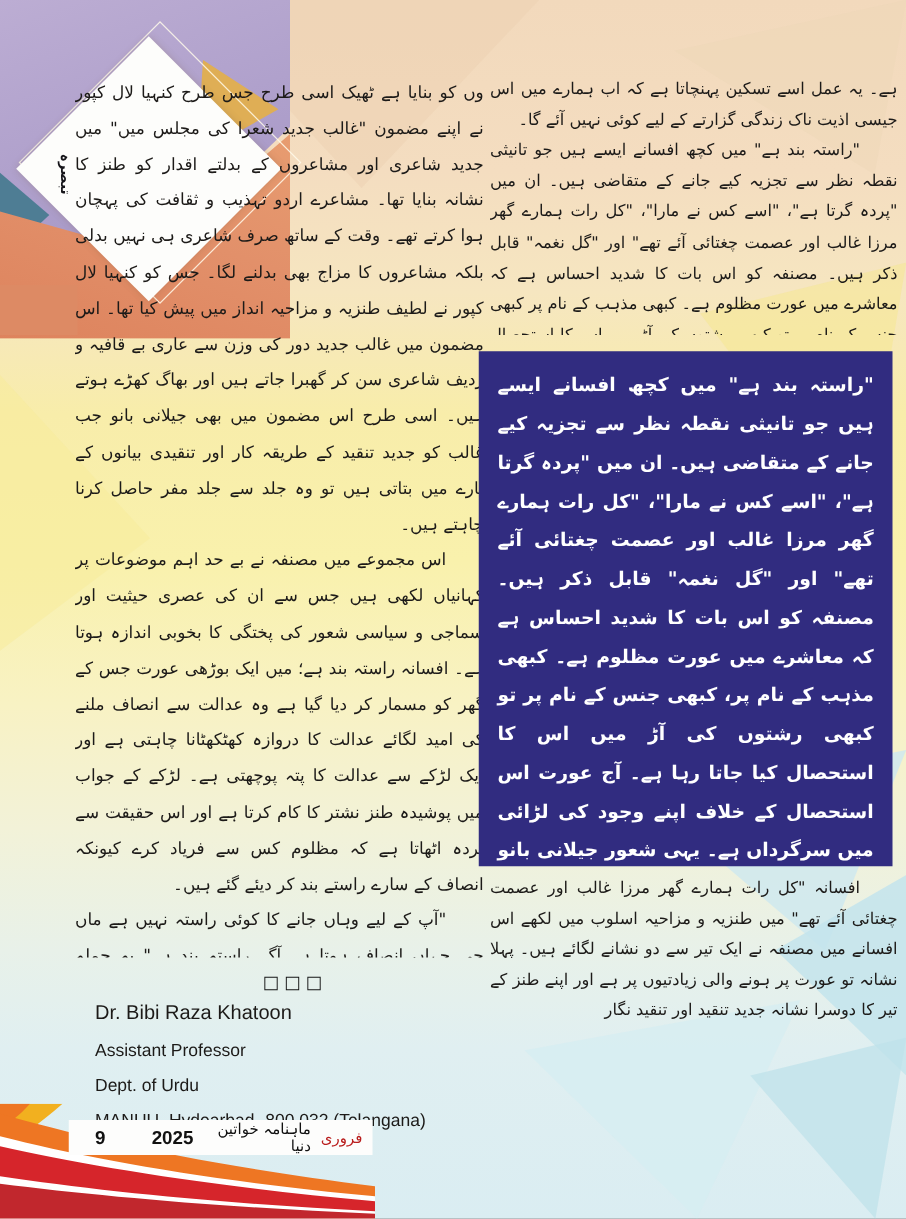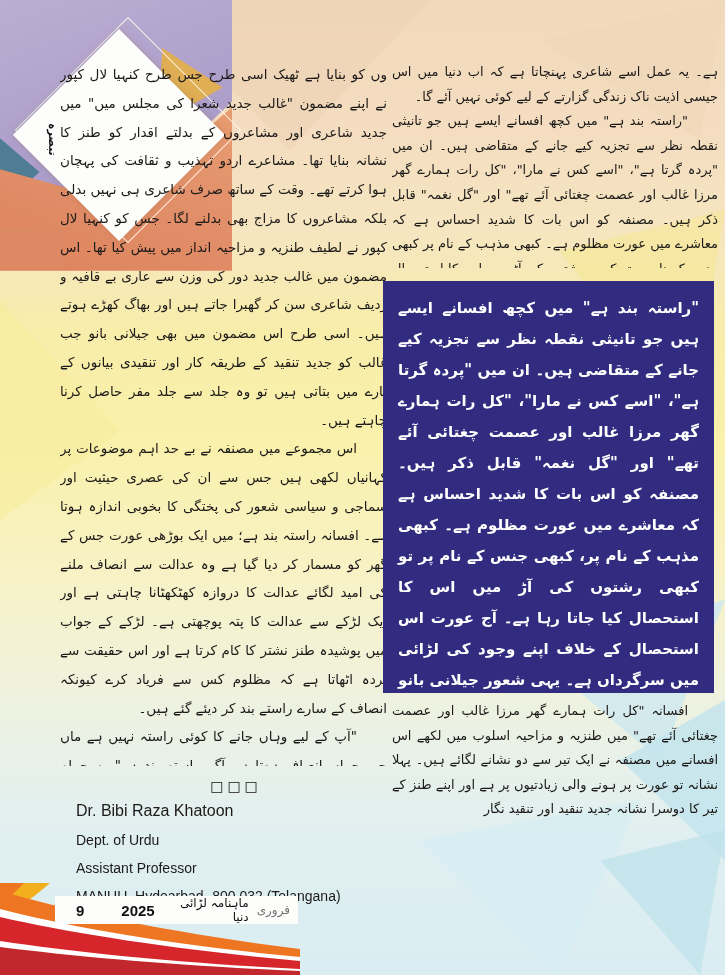--- a/index.html
+++ b/index.html
@@ -58,21 +58,21 @@
   #author{position:absolute;left:76px;top:802px;z-index:3;color:#1c1a18;}
   #author .name{font-size:16px;font-weight:normal;margin:0 0 12px 0;}
   #author .line{font-size:14px;margin:0 0 12px 0;}
   
   #footer-bar{position:absolute;left:55px;top:896px;width:243px;height:28px;background:#fdfdfc;
     z-index:4;display:flex;align-items:center;}
   #footer-page{font-size:15px;font-weight:bold;color:#111;margin-left:21px;}
   #footer-year{font-size:15px;font-weight:bold;color:#111;margin-left:37px;}
   #footer-title{font-family:"DejaVu Sans",sans-serif;font-size:12px;color:#111;
     margin-left:16px;direction:rtl;}
-  #footer-month{font-family:"DejaVu Sans",sans-serif;font-size:12px;color:#737373;
+  #footer-month{font-family:"DejaVu Sans",sans-serif;font-size:12px;color:#b91c1c;
     margin-left:8px;margin-right:8px;direction:rtl;}
   
   #swoosh{position:absolute;left:0;bottom:0;width:300px;height:92px;z-index:3;}
 </style>
 </head>
 <body>
 
 <div id="page">
 
   <div class="facet" style="left:150px;top:0;width:290px;height:160px;background:#ecd2b2;opacity:.55;-webkit-clip-path:polygon(0 0,97% 0,48% 94%);clip-path:polygon(0 0,97% 0,48% 94%);"></div>
@@ -96,45 +96,45 @@
   </div>
 
   <div id="col-left" class="urdu" dir="rtl">
     <p>وں کو بنایا ہے ٹھیک اسی طرح جس طرح کنہیا لال کپور نے اپنے مضمون "غالب جدید شعرا کی مجلس میں" میں جدید شاعری اور مشاعروں کے بدلتے اقدار کو طنز کا نشانہ بنایا تھا۔ مشاعرے اردو تہذیب و ثقافت کی پہچان ہوا کرتے تھے۔ وقت کے ساتھ صرف شاعری ہی نہیں بدلی بلکہ مشاعروں کا مزاج بھی بدلنے لگا۔ جس کو کنہیا لال کپور نے لطیف طنزیہ و مزاحیہ انداز میں پیش کیا تھا۔ اس مضمون میں غالب جدید دور کی وزن سے عاری بے قافیہ و ردیف شاعری سن کر گھبرا جاتے ہیں اور بھاگ کھڑے ہوتے ہیں۔ اسی طرح اس مضمون میں بھی جیلانی بانو جب غالب کو جدید تنقید کے طریقہ کار اور تنقیدی بیانوں کے بارے میں بتاتی ہیں تو وہ جلد سے جلد مفر حاصل کرنا چاہتے ہیں۔</p>
     <p class="indent">اس مجموعے میں مصنفہ نے بے حد اہم موضوعات پر کہانیاں لکھی ہیں جس سے ان کی عصری حیثیت اور سماجی و سیاسی شعور کی پختگی کا بخوبی اندازہ ہوتا ہے۔ افسانہ راستہ بند ہے؛ میں ایک بوڑھی عورت جس کے گھر کو مسمار کر دیا گیا ہے وہ عدالت سے انصاف ملنے کی امید لگائے عدالت کا دروازہ کھٹکھٹانا چاہتی ہے اور ایک لڑکے سے عدالت کا پتہ پوچھتی ہے۔ لڑکے کے جواب میں پوشیدہ طنز نشتر کا کام کرتا ہے اور اس حقیقت سے پردہ اٹھاتا ہے کہ مظلوم کس سے فریاد کرے کیونکہ انصاف کے سارے راستے بند کر دیئے گئے ہیں۔</p>
     <p class="indent">"آپ کے لیے وہاں جانے کا کوئی راستہ نہیں ہے ماں جی جہاں انصاف ہوتا ہے آگے راستہ بند ہے" یہ جملہ انصاف کا راستہ بند ہے ہمارے پورے سسٹم پر کاری ضرب لگاتا ہے۔</p>
 
   </div>
 
   <div id="col-right-top" class="urdu" dir="rtl">
-    <p>ہے۔ یہ عمل اسے شاعری پہنچاتا ہے کہ اب دنیا میں اس جیسی اذیت ناک زندگی گزارتے کے لیے کوئی نہیں آئے گا۔</p>
+    <p>ہے۔ یہ عمل اسے تسکین پہنچاتا ہے کہ اب ہمارے میں اس جیسی اذیت ناک زندگی گزارتے کے لیے کوئی نہیں آئے گا۔</p>
     <p class="indent">"راستہ بند ہے" میں کچھ افسانے ایسے ہیں جو تانیثی نقطہ نظر سے تجزیہ کیے جانے کے متقاضی ہیں۔ ان میں "پردہ گرتا ہے"، "اسے کس نے مارا"، "کل رات ہمارے گھر مرزا غالب اور عصمت چغتائی آئے تھے" اور "گل نغمہ" قابل ذکر ہیں۔ مصنفہ کو اس بات کا شدید احساس ہے کہ معاشرے میں عورت مظلوم ہے۔ کبھی مذہب کے نام پر کبھی جنس کے نام پر تو کبھی رشتوں کی آڑ میں اس کا استحصال کیا</p>
   </div>
 
   <div id="quote-box">
     <p class="urdu-q" dir="rtl">"راستہ بند ہے" میں کچھ افسانے ایسے ہیں جو تانیثی نقطہ نظر سے تجزیہ کیے جانے کے متقاضی ہیں۔ ان میں "پردہ گرتا ہے"، "اسے کس نے مارا"، "کل رات ہمارے گھر مرزا غالب اور عصمت چغتائی آئے تھے" اور "گل نغمہ" قابل ذکر ہیں۔ مصنفہ کو اس بات کا شدید احساس ہے کہ معاشرے میں عورت مظلوم ہے۔ کبھی مذہب کے نام پر، کبھی جنس کے نام پر تو کبھی رشتوں کی آڑ میں اس کا استحصال کیا جاتا رہا ہے۔ آج عورت اس استحصال کے خلاف اپنے وجود کی لڑائی میں سرگرداں ہے۔ یہی شعور جیلانی بانو کی تحریروں میں عورت کے وجود کو تسلیم کروانے اور اسے مساویانہ حقوق دیئے جانے سے منسوب ہے۔"</p>
   </div>
 
   <div id="col-right-bottom" class="urdu" dir="rtl">
     <p class="indent">افسانہ "کل رات ہمارے گھر مرزا غالب اور عصمت چغتائی آئے تھے" میں طنزیہ و مزاحیہ اسلوب میں لکھے اس افسانے میں مصنفہ نے ایک تیر سے دو نشانے لگائے ہیں۔ پہلا نشانہ تو عورت پر ہونے والی زیادتیوں پر ہے اور اپنے طنز کے تیر کا دوسرا نشانہ جدید تنقید اور تنقید نگار</p>
   </div>
 
   <div id="end-marker">□□□</div>
 
   <div id="author">
     <p class="name">Dr. Bibi Raza Khatoon</p>
+    <p class="line">Assistant Professor</p>
     <p class="line">Dept. of Urdu</p>
-    <p class="line">Assistant Professor</p>
     <p class="line">MANUU, Hydearbad- 800 032 (Telangana)</p>
   </div>
 
   <div id="footer-bar">
     <span id="footer-page">9</span>
     <span id="footer-year">2025</span>
-    <span id="footer-title" dir="rtl">ماہنامہ لڑائی دنیا</span>
+    <span id="footer-title" dir="rtl">ماہنامہ خواتین دنیا</span>
     <span id="footer-month" dir="rtl">فروری</span>
   </div>
 
   <svg id="swoosh" viewBox="0 0 300 92" preserveAspectRatio="none" aria-hidden="true">
     <path d="M0,0 L50,0 C32,16 14,28 0,36 Z" fill="#f2b01f"></path>
     <path d="M0,0 L24,0 C16,9 7,16 0,20 Z" fill="#ee7623"></path>
     <path d="M0,8 C70,28 170,50 300,66 L300,92 L0,92 Z" fill="#ee7623"></path>
     <path d="M0,26 C70,44 170,62 300,74 L300,92 L0,92 Z" fill="#ffffff"></path>
     <path d="M0,34 C70,50 170,66 300,78 L300,92 L0,92 Z" fill="#d6252b"></path>
     <path d="M0,58 C80,70 180,80 300,86 L300,92 L0,92 Z" fill="#ffffff"></path>

